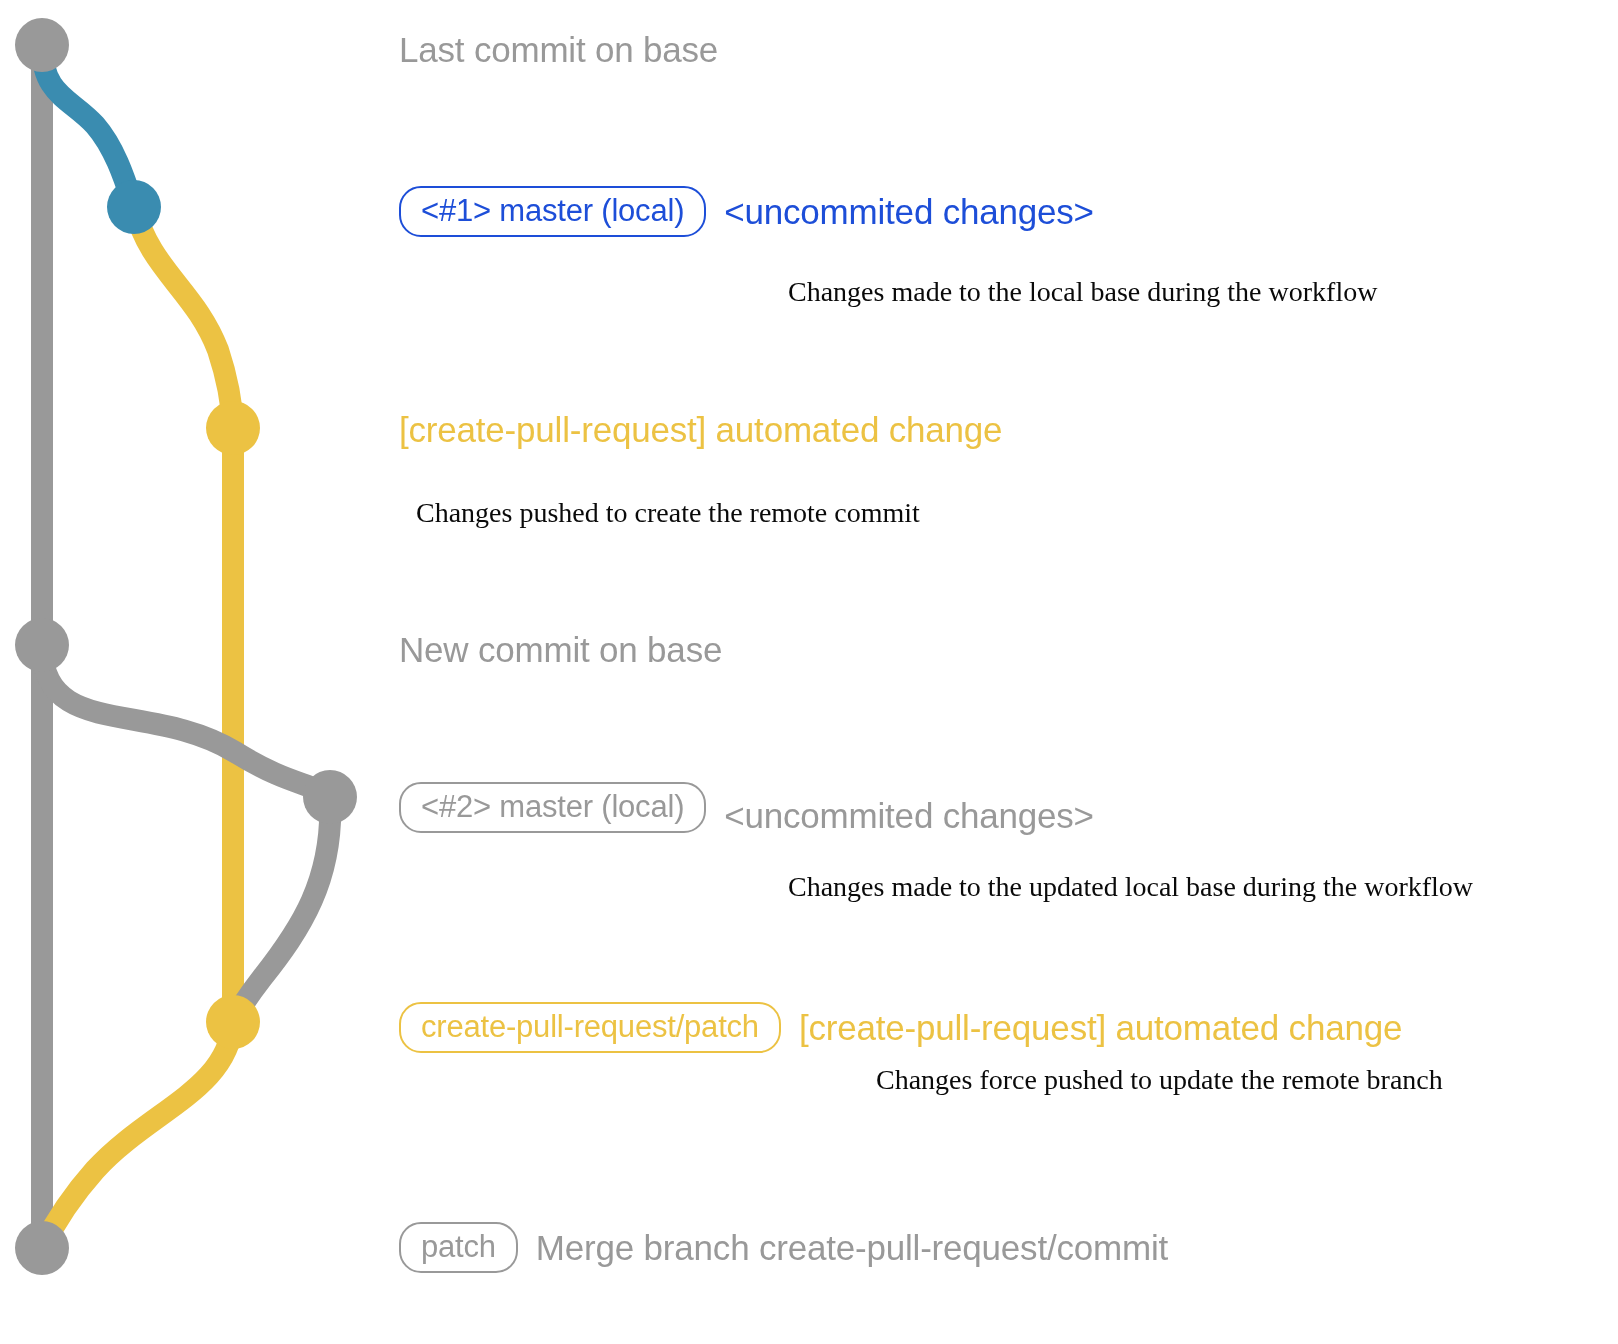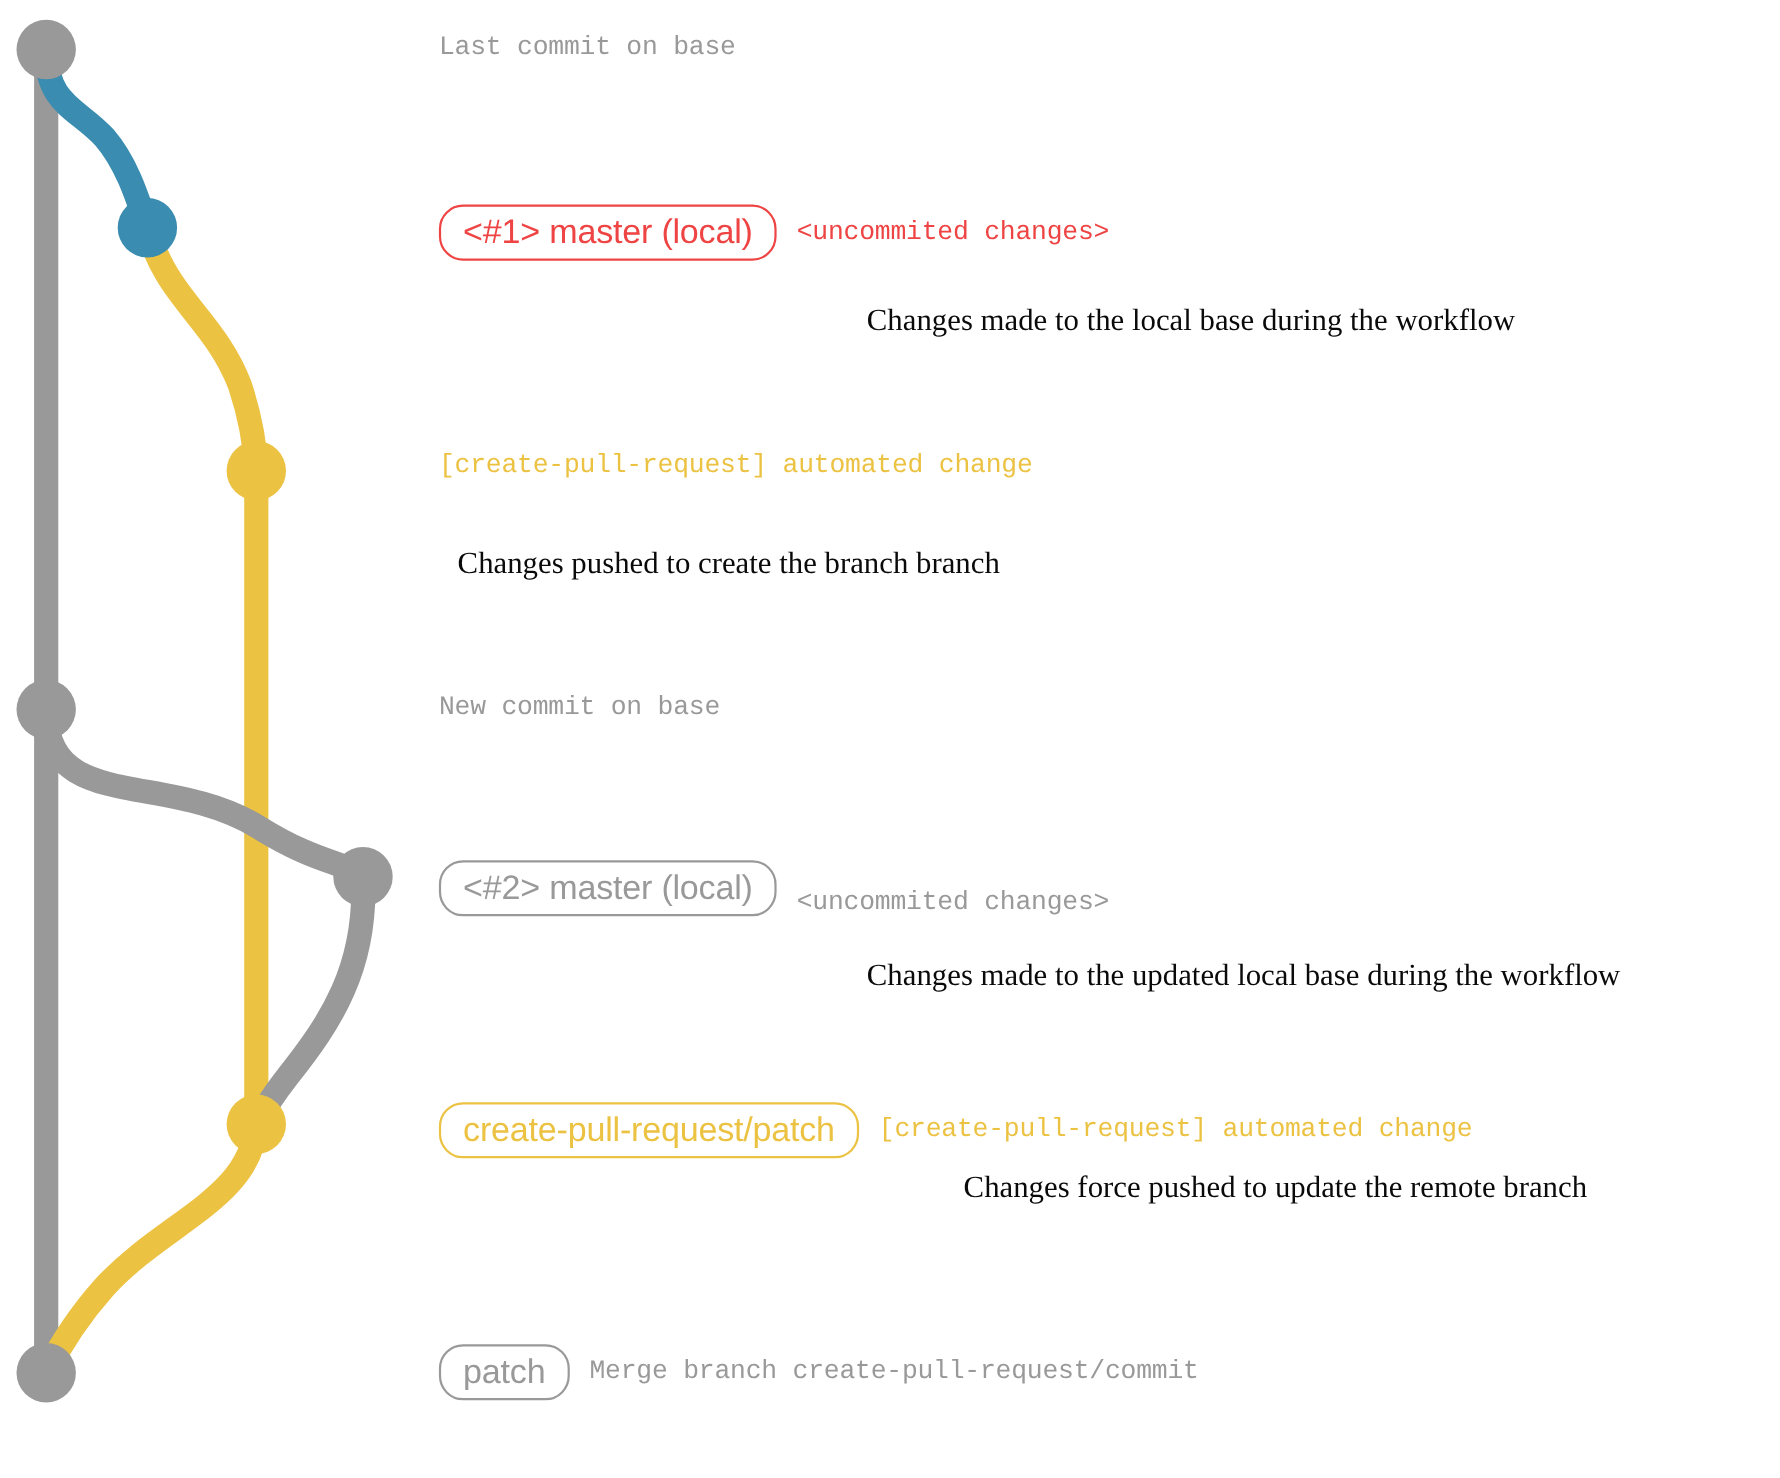--- a/index.html
+++ b/index.html
@@ -46,43 +46,43 @@
     border-radius: 22px;
     padding: 7px 20px 9px 20px;
     font-size: 31px;
     line-height: 1;
     letter-spacing: -0.2px;
     font-family: "Liberation Sans", sans-serif;
     box-sizing: border-box;
   }
 
   .headline {
-    font-size: 24px;
+    font-size: 35px;
     line-height: 1;
     letter-spacing: -0.2px;
-    font-family: Liberation Mono, monospace;
+    font-family: Liberation Sans, sans-serif;
     white-space: nowrap;
   }
 
   .pill + .headline {
     margin-left: 18px;
   }
 
   .desc {
     position: absolute;
     font-family: "Liberation Serif", serif;
     font-size: 28px;
     line-height: 1;
     color: #0a0a0a;
     white-space: nowrap;
     margin-top: 35px;
   }
 
   .c-gray   { color: #999999; }
-  .c-blue   { color: #ef4444; }
+  .c-blue   { color: #1d4ed8; }
   .c-yellow { color: #ecc243; text-align: right; }
 </style>
 </head>
 <body>
 
 <div id="canvas">
 
   <svg id="graph" viewBox="0 0 400 1344" width="400" height="1344" xmlns="http://www.w3.org/2000/svg" aria-hidden="true">
 
     <g fill="none" stroke-width="22" stroke-linecap="round" stroke-linejoin="round">
@@ -119,21 +119,21 @@
 
   <div class="row" style="left:399px; top:186px;">
     <span class="pill c-blue">&lt;#1&gt; master (local)</span>
     <span class="headline c-blue">&lt;uncommited changes&gt;</span>
   </div>
   <div class="desc" style="left:788px; top:243px;">Changes made to the local base during the workflow</div>
 
   <div class="row" style="left:399px; top:412px;">
     <span class="headline c-yellow">[create-pull-request] automated change</span>
   </div>
-  <div class="desc" style="left:416px; top:464px;">Changes pushed to create the branch branch</div>
+  <div class="desc" style="left:416px; top:464px;">Changes pushed to create the remote commit</div>
 
   <div class="row" style="left:399px; top:632px;">
     <span class="headline c-gray">New commit on base</span>
   </div>
 
   <div class="row" style="left:399px; top:782px;align-items:flex-end;">
     <span class="pill c-gray">&lt;#2&gt; master (local)</span>
     <span class="headline c-gray">&lt;uncommited changes&gt;</span>
   </div>
   <div class="desc" style="left:788px; top:838px;">Changes made to the updated local base during the workflow</div>

